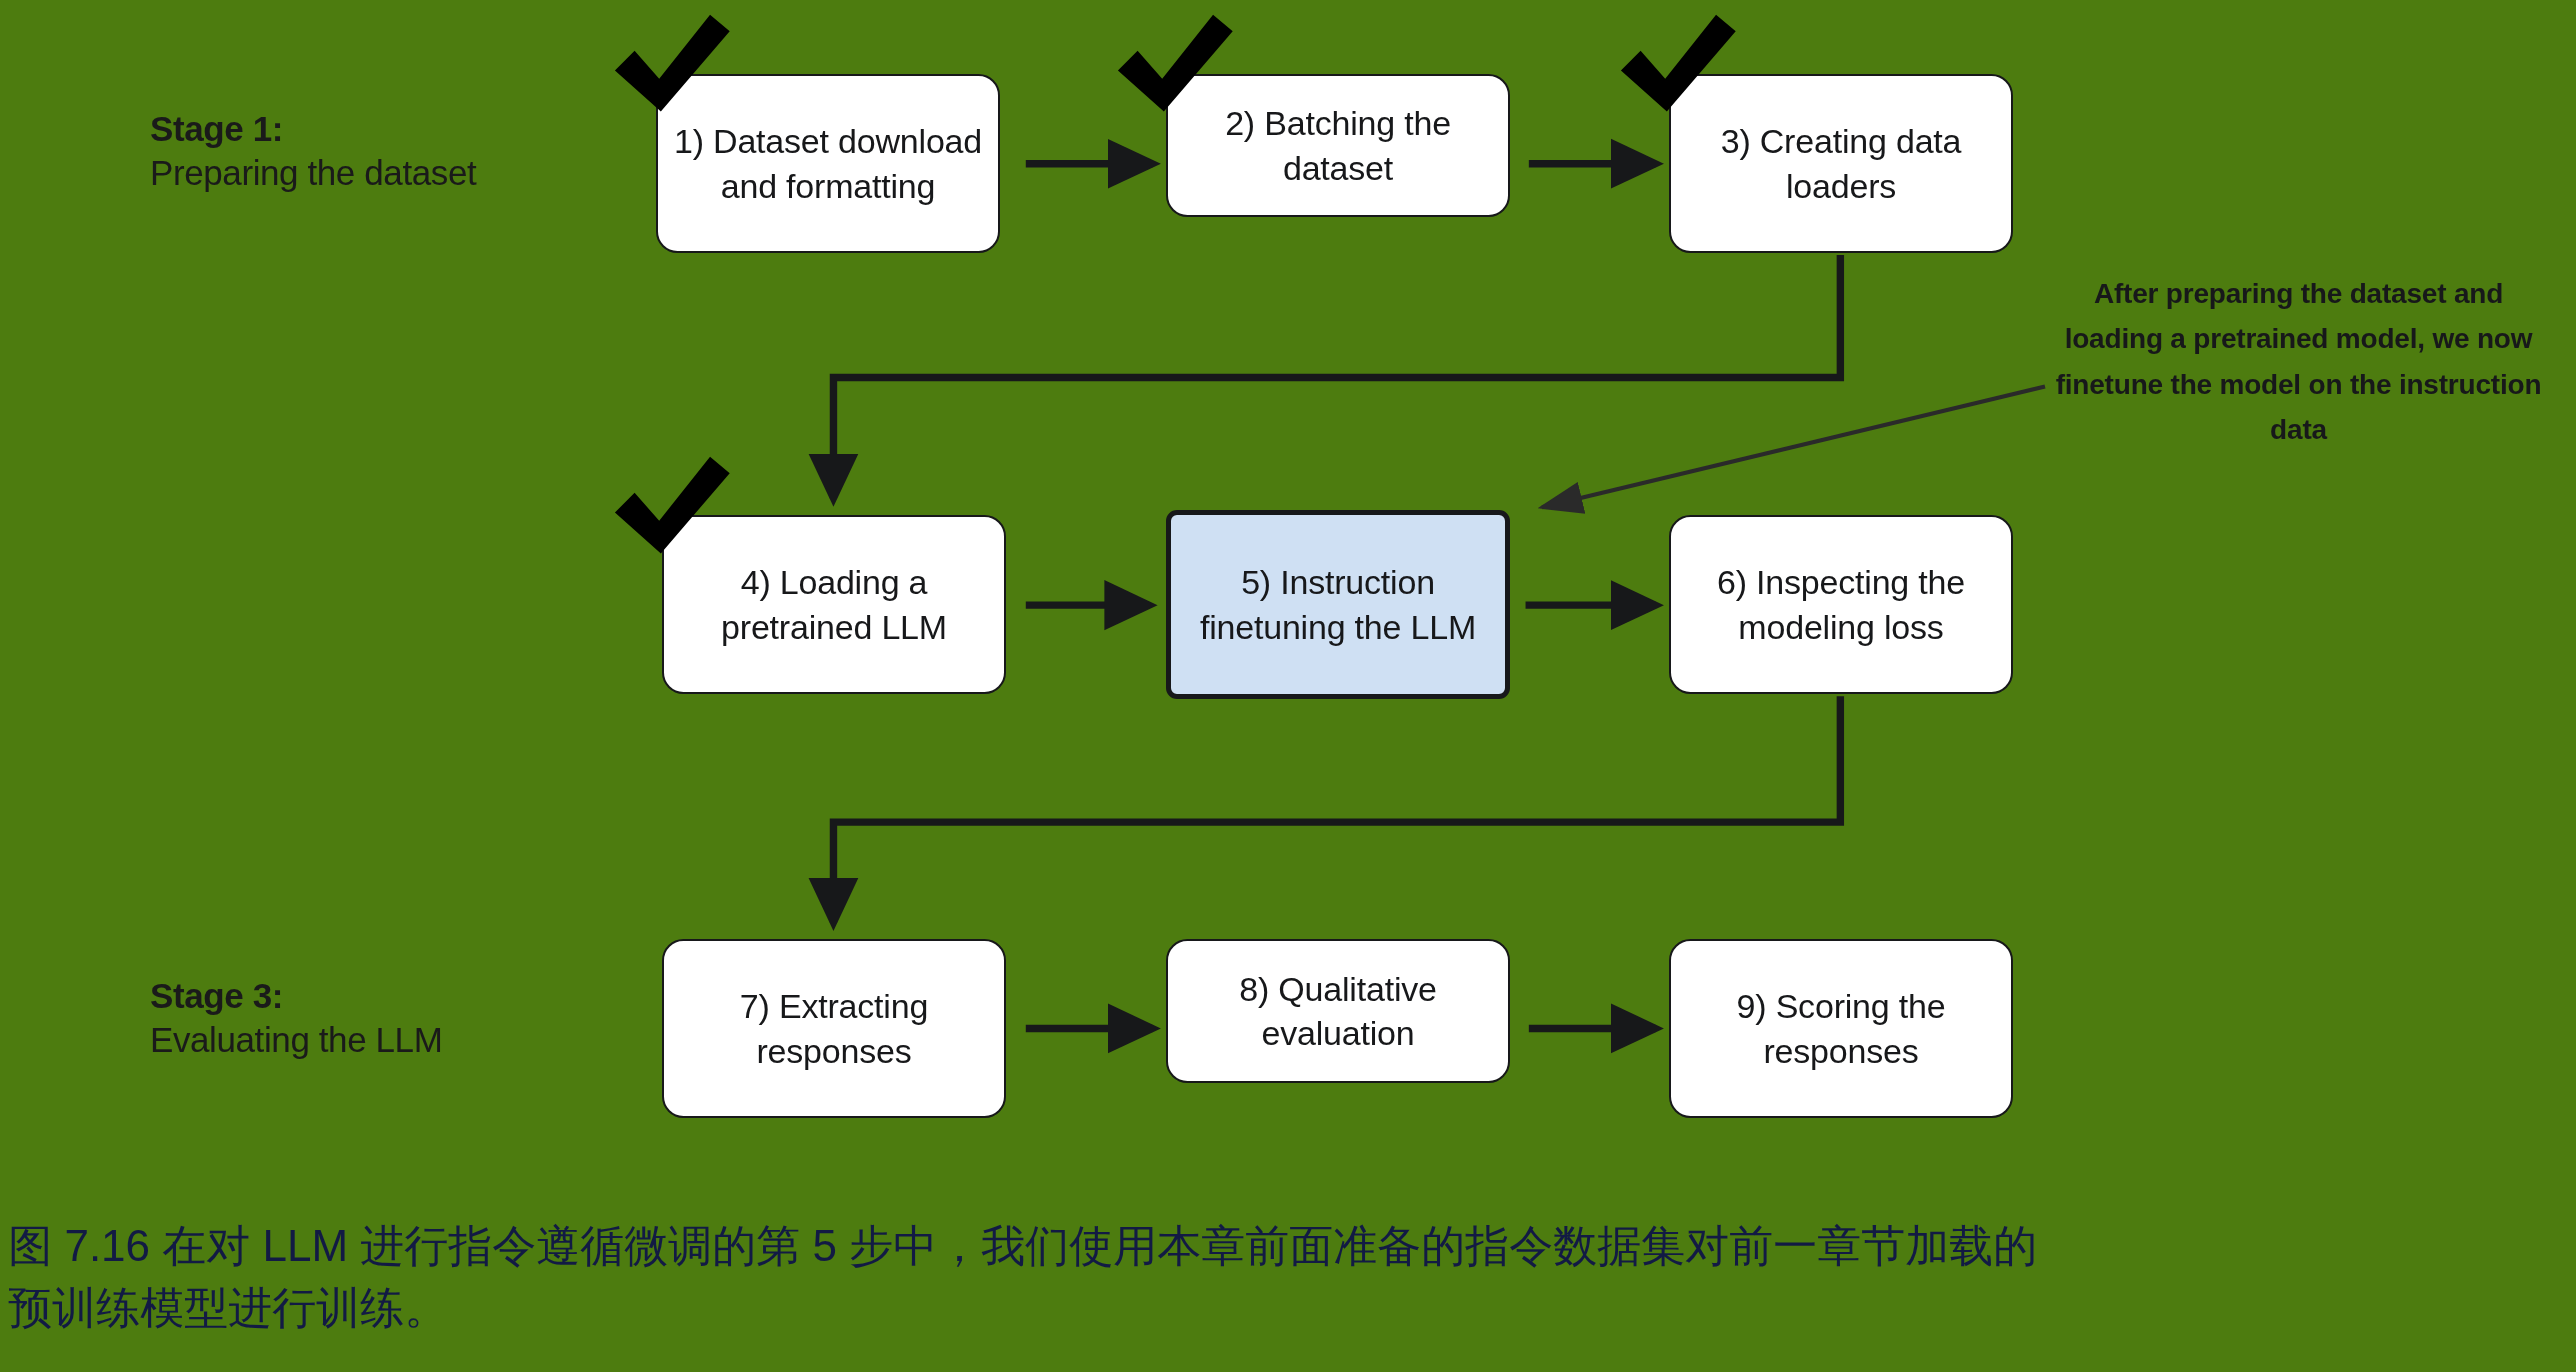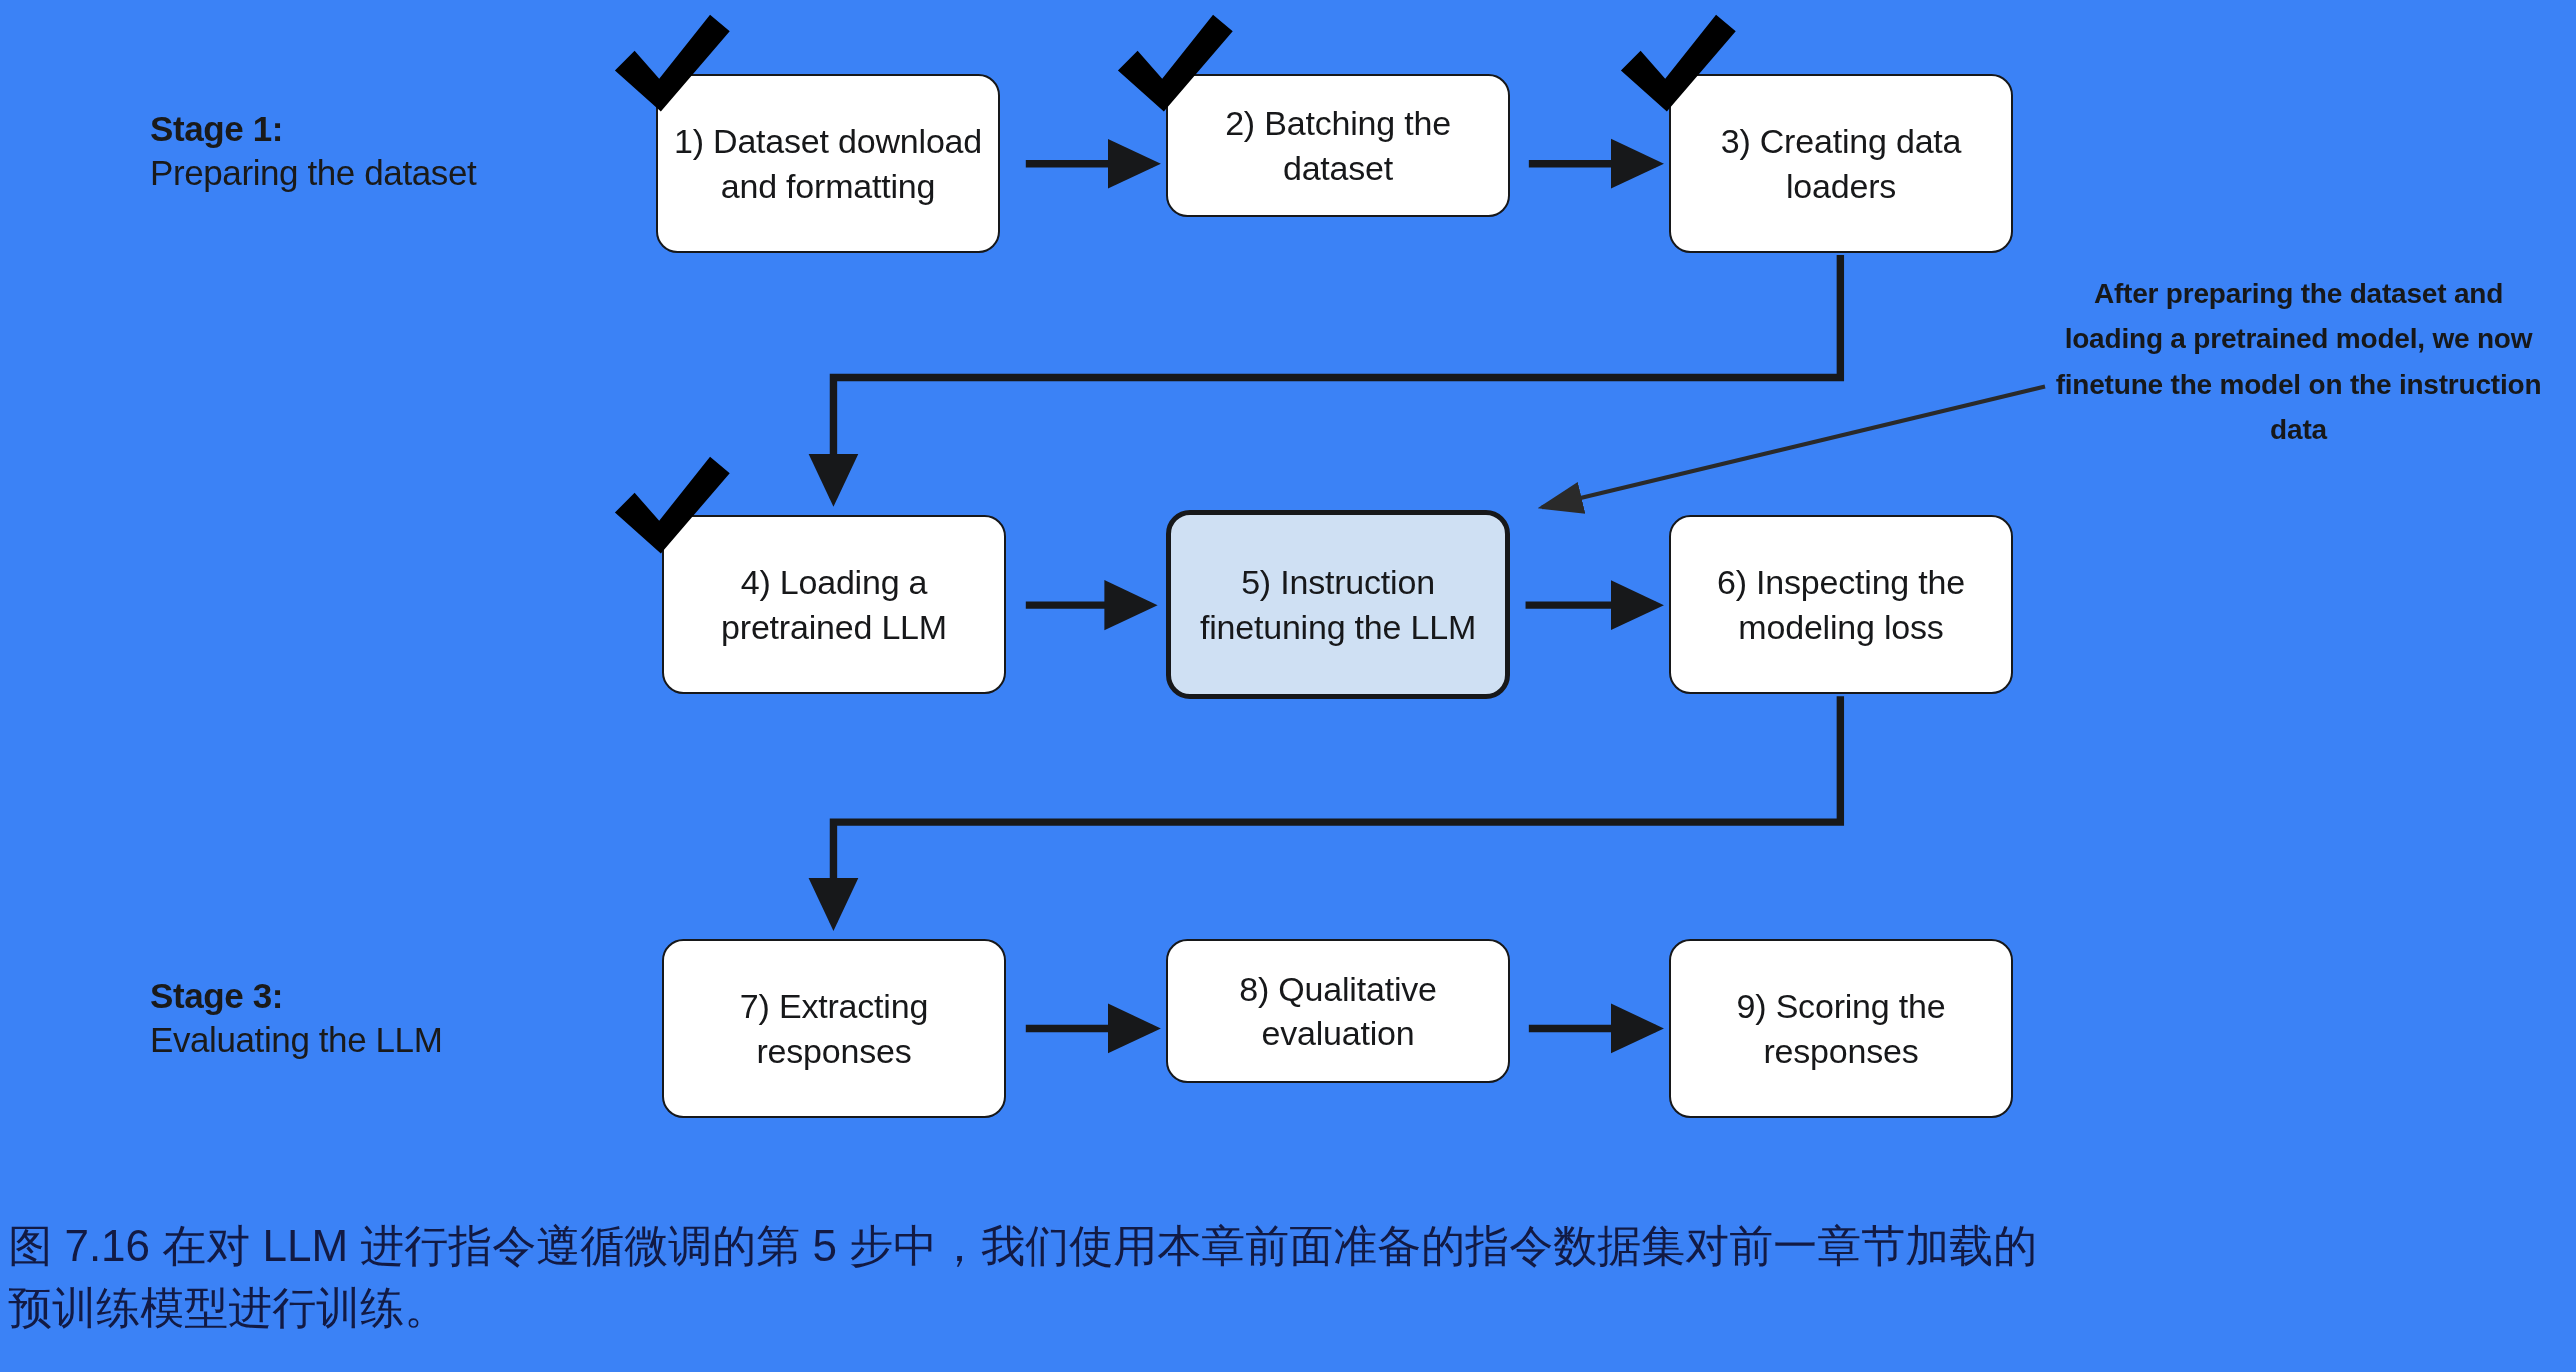--- a/index.html
+++ b/index.html
@@ -7,21 +7,21 @@
     padding: 0;
     background: #ffffff;
   }
   body {
     font-family: "Liberation Sans", sans-serif;
   }
   #page {
     position: relative;
     width: 2576px;
     height: 1373px;
-    background: #3b82f6;
+    background: #4d7c0f;
     overflow: hidden;
   }
   #svg-layer {
     position: absolute;
     left: 0;
     top: 0;
     width: 2576px;
     height: 1373px;
     pointer-events: none;
   }
@@ -61,21 +61,21 @@
     text-align: center;
     font-size: 34px;
     line-height: 1.30;
     color: #17181a;
     padding: 5px 11.5px;
     letter-spacing: -0.2px;
   }
   .node.highlight {
     background: #cfe0f3;
     border-width: 5.8px;
-    border-radius: 24px;
+    border-radius: 11px;
   }
 
   
   .n1 { left: 656px; top: 74px;  width: 344px; height: 179px; }
   .n2 { left: 1166px; top: 74px;  width: 344px; height: 143px; }
   .n3 { left: 1669px; top: 74px;  width: 344px; height: 179px; }
   
   .n4 { left: 662px; top: 515px;  width: 344px; height: 179px; }
   .n5 { left: 1166px; top: 510px;  width: 344px; height: 189px; }
   .n6 { left: 1669px; top: 515px;  width: 344px; height: 179px; }

